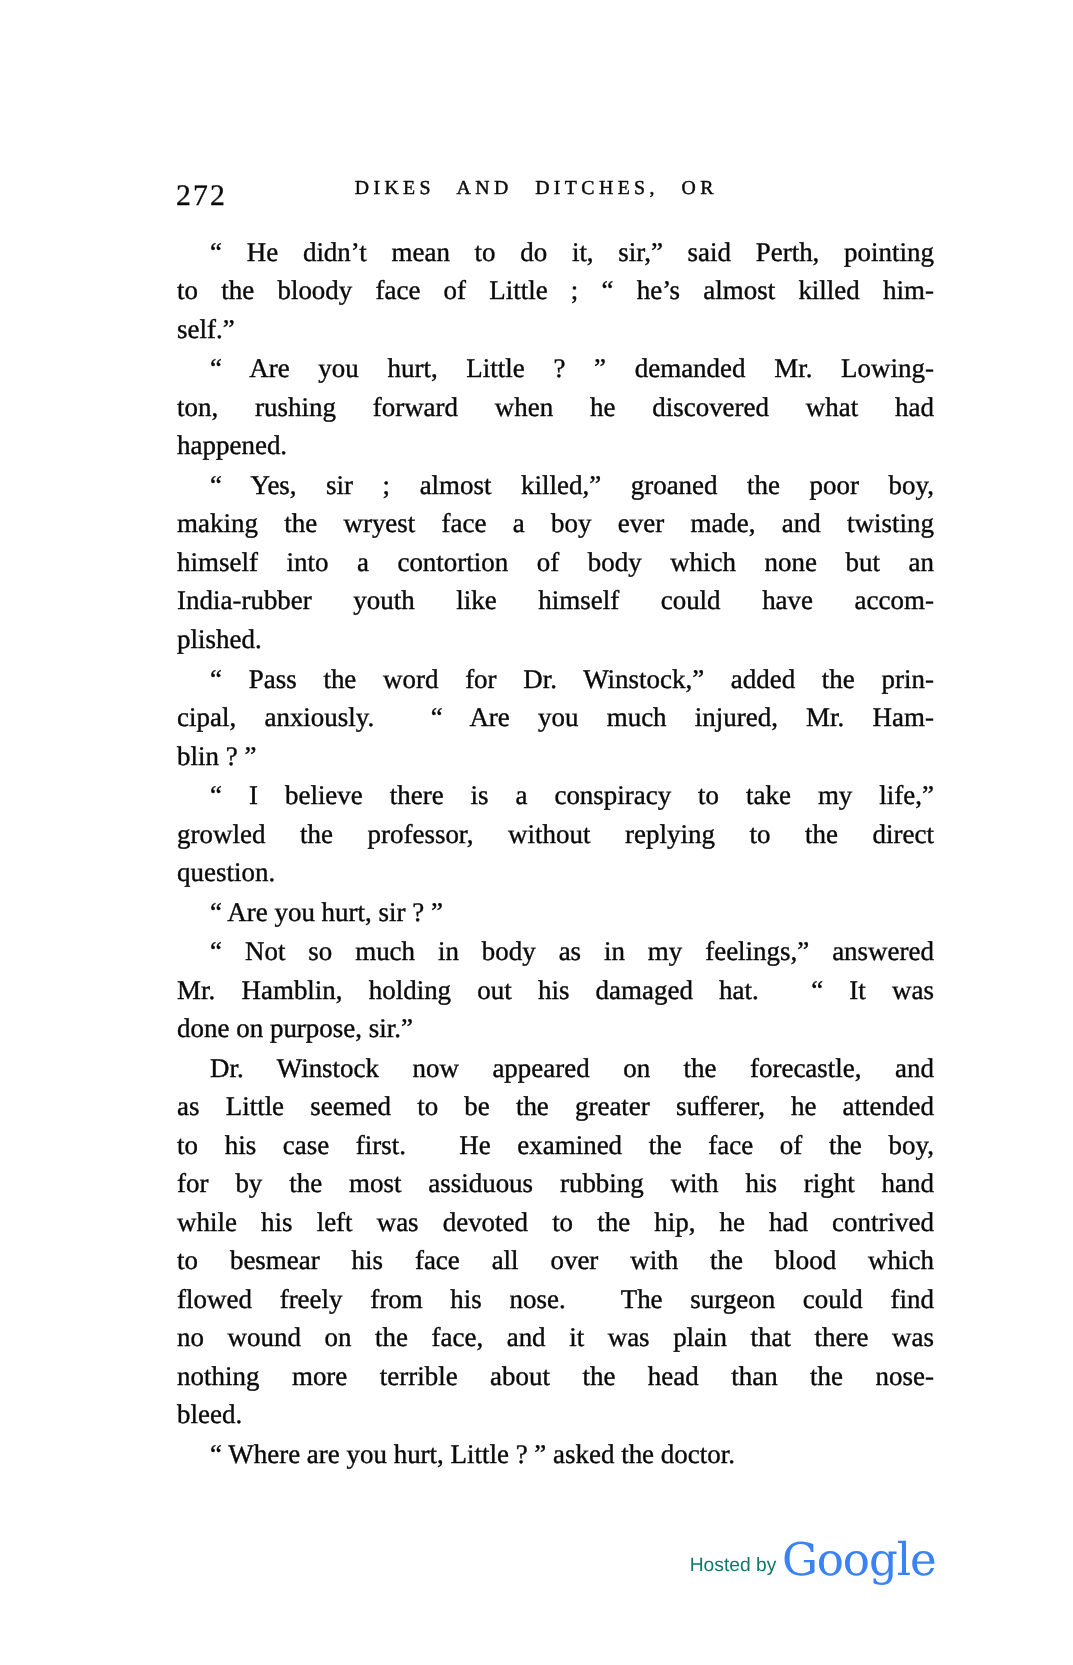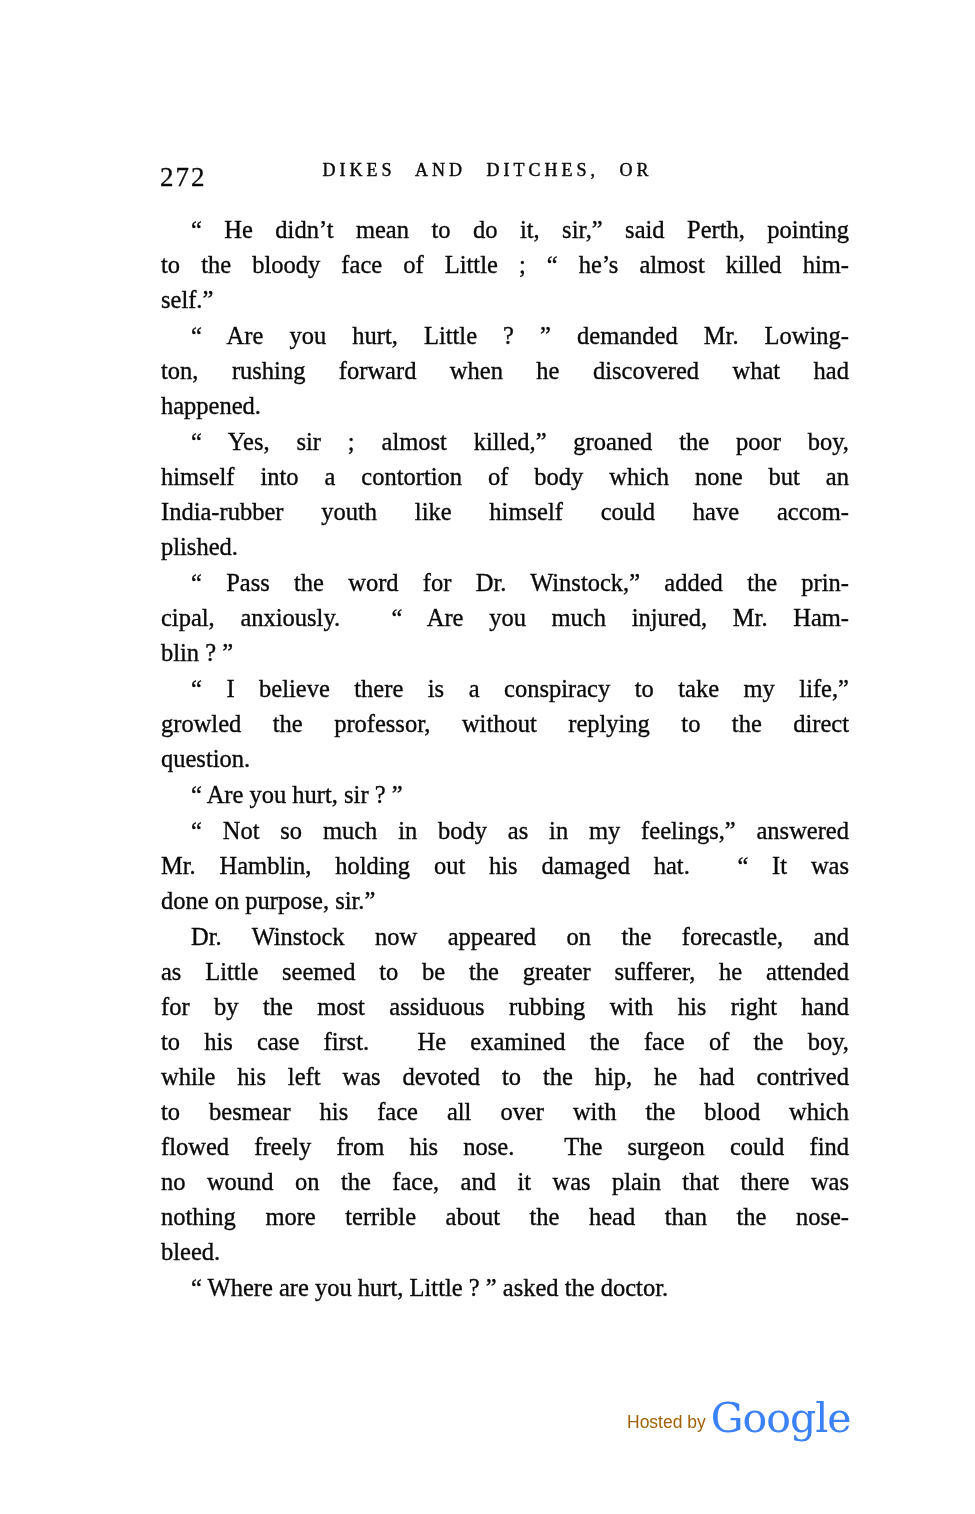--- a/index.html
+++ b/index.html
@@ -71,21 +71,21 @@
     top: 1392px;
     left: 627px;
     display: flex;
     align-items: center;
     gap: 5px;
     height: 52px;
   }
   .hosted-by {
     font-family: "Liberation Sans", sans-serif;
     font-size: 17.5px;
-    color: #a16207;
+    color: #0f766e;
     position: relative;
     top: 4px;
   }
   .google-logo {
     font-family: "DejaVu Serif", serif;
     font-size: 41px;
     letter-spacing: -1px;
     color: #3b82f6;
   }
 </style>
@@ -106,20 +106,21 @@
         <div class="line just">to the bloody face of Little ; “ he’s almost killed him-</div>
         <div class="line">self.”</div>
       </div>
       <div class="para">
         <div class="line first just">“ Are you hurt, Little ? ” demanded Mr. Lowing-</div>
         <div class="line just">ton, rushing forward when he discovered what had</div>
         <div class="line">happened.</div>
       </div>
       <div class="para">
         <div class="line first just">“ Yes, sir ; almost killed,” groaned the poor boy,</div>
+        <div class="line just">making the wryest face a boy ever made, and twisting</div>
         <div class="line just">himself into a contortion of body which none but an</div>
         <div class="line just">India-rubber youth like himself could have accom-</div>
         <div class="line">plished.</div>
       </div>
       <div class="para">
         <div class="line first just">“ Pass the word for Dr. Winstock,” added the prin-</div>
         <div class="line just">cipal, anxiously.&nbsp; “ Are you much injured, Mr. Ham-</div>
         <div class="line">blin ? ”</div>
       </div>
       <div class="para">
@@ -131,22 +132,22 @@
         <div class="line first">“ Are you hurt, sir ? ”</div>
       </div>
       <div class="para">
         <div class="line first just">“ Not so much in body as in my feelings,” answered</div>
         <div class="line just">Mr. Hamblin, holding out his damaged hat.&nbsp; “ It was</div>
         <div class="line">done on purpose, sir.”</div>
       </div>
       <div class="para">
         <div class="line first just">Dr. Winstock now appeared on the forecastle, and</div>
         <div class="line just">as Little seemed to be the greater sufferer, he attended</div>
+        <div class="line just">to his case first.&nbsp; He examined the face of the boy,</div>
         <div class="line just">for by the most assiduous rubbing with his right hand</div>
-        <div class="line just">to his case first.&nbsp; He examined the face of the boy,</div>
         <div class="line just">while his left was devoted to the hip, he had contrived</div>
         <div class="line just">to besmear his face all over with the blood which</div>
         <div class="line just">flowed freely from his nose.&nbsp; The surgeon could find</div>
         <div class="line just">no wound on the face, and it was plain that there was</div>
         <div class="line just">nothing more terrible about the head than the nose-</div>
         <div class="line">bleed.</div>
       </div>
       <div class="para">
         <div class="line first">“ Where are you hurt, Little ? ” asked the doctor.</div>
       </div>

